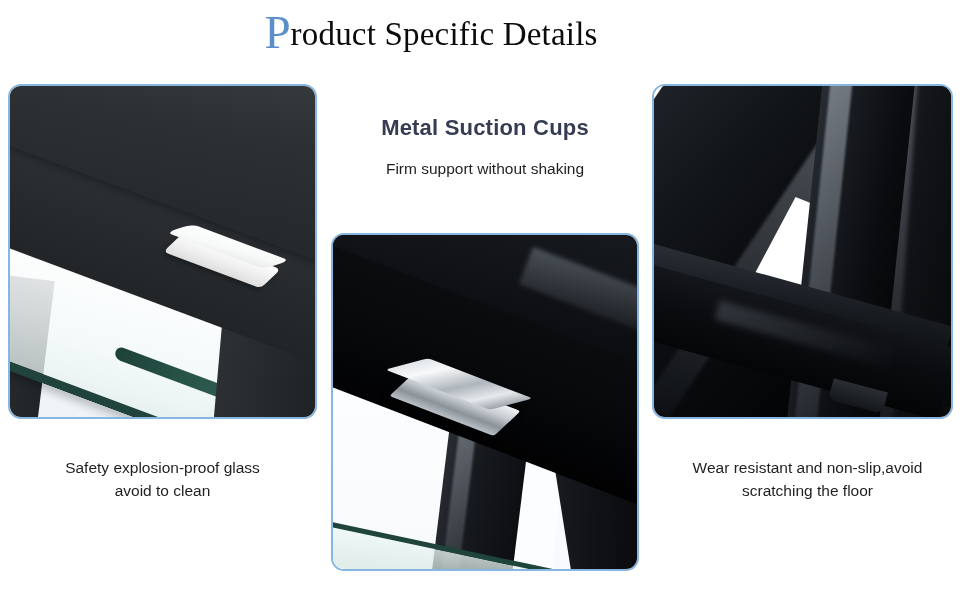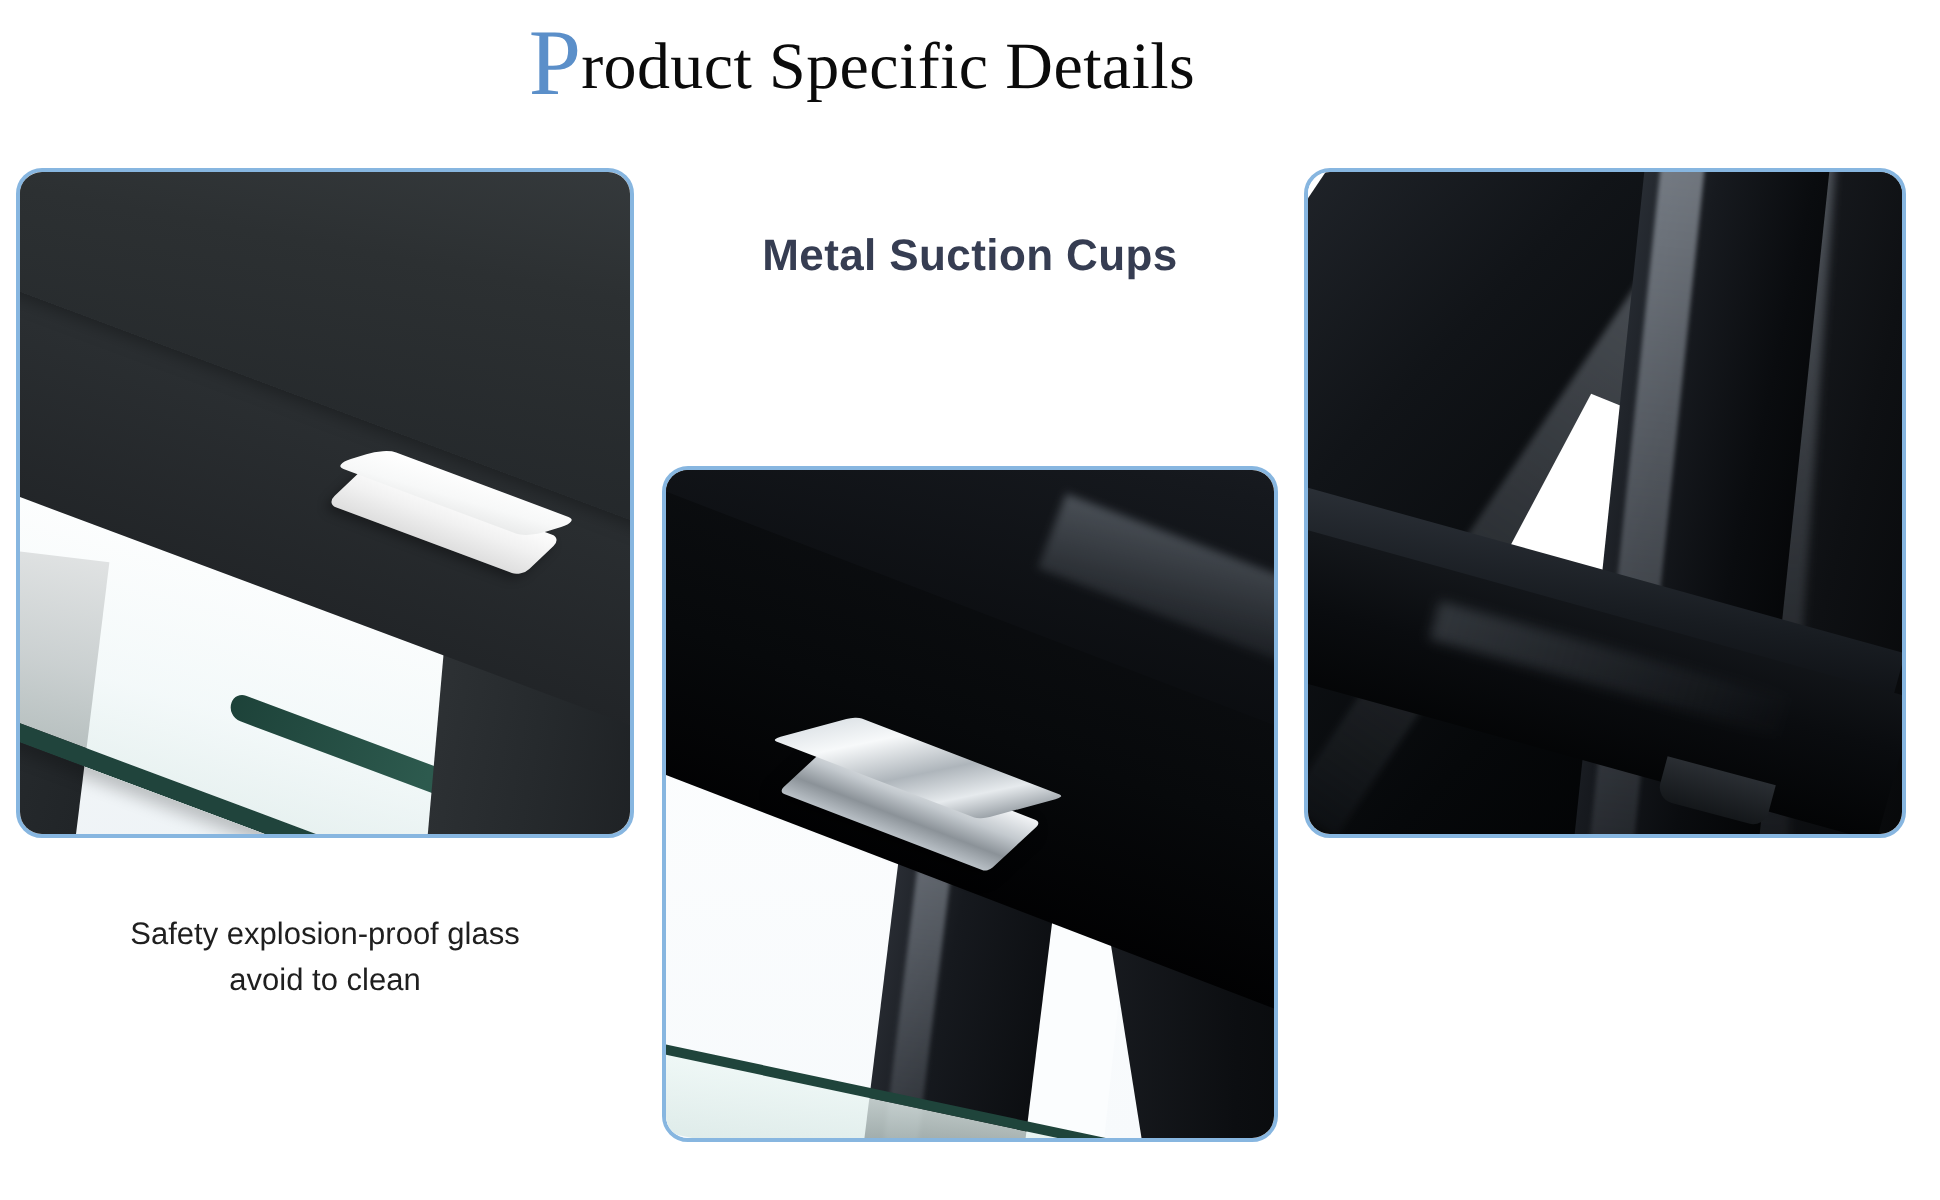--- a/index.html
+++ b/index.html
@@ -376,16 +376,18 @@
     <div class="p3-foot"></div>
   </div>
 </div>
 
 <div class="caption" id="caption-smooth-edges">
   <p class="caption-body"><span>Safety explosion-proof glass</span><br><span>avoid to clean</span></p>
 </div>
 
 <div class="caption" id="caption-suction-cups">
   <p class="caption-title">Metal Suction Cups</p>
+  <p class="caption-body">Firm support without shaking</p>
 </div>
 
 <div class="caption" id="caption-nonslip-mat">
+  <p class="caption-body"><span>Wear resistant and non-slip,avoid</span><br><span>scratching the floor</span></p>
 </div>
 
 </body></html>

